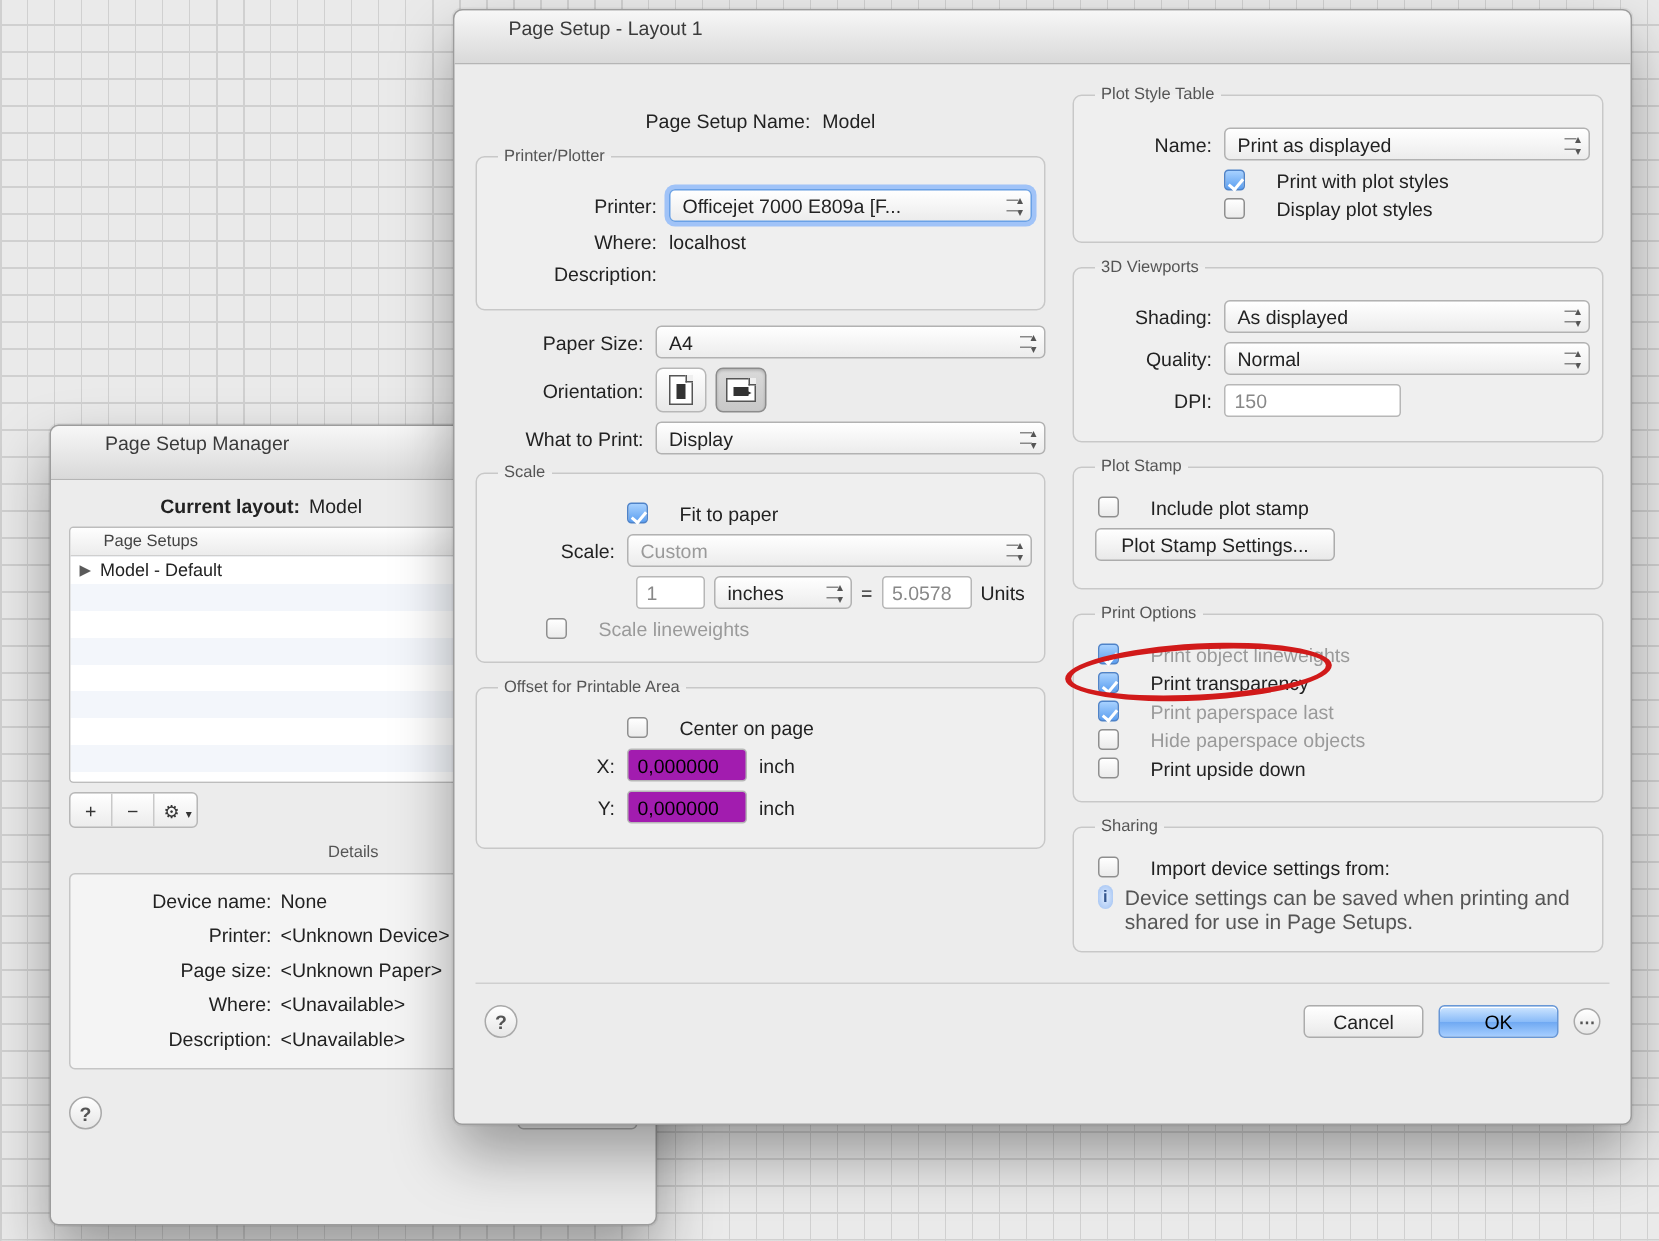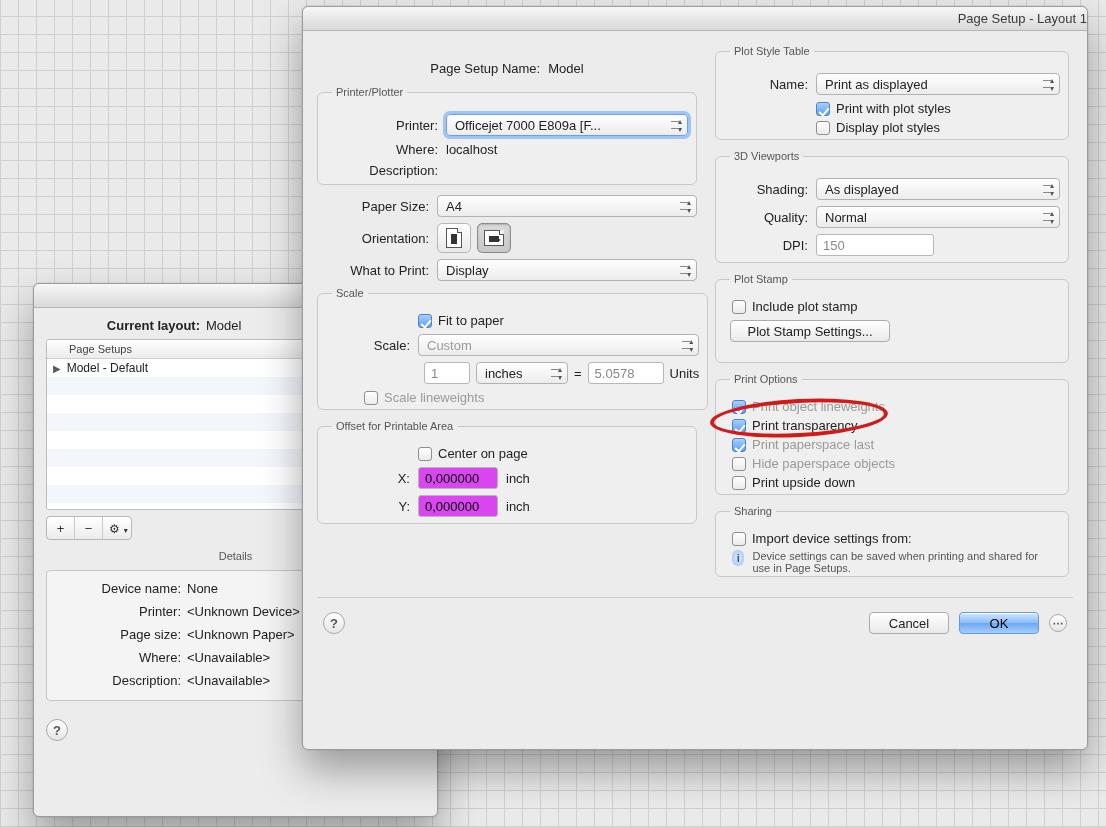--- a/index.html
+++ b/index.html
@@ -20,28 +20,29 @@
   }
 
   .window {
     position: absolute;
     background: #ececec;
     border: 1px solid #9c9c9c;
     border-radius: 6px;
     box-shadow: 0 20px 40px rgba(0,0,0,0.35), 0 0 0 1px rgba(0,0,0,0.05);
   }
   .titlebar {
-    height: 24px;
+    height: 36px;
     line-height: 23px;
-    text-align: right;
+    text-align: left;
     font-size: 13px;
     color: #3a3a3a;
     background: linear-gradient(#f7f7f7,#d9d9d9);
     border-bottom: 1px solid #b5b5b5;
     border-radius: 6px 6px 0 0;
+    padding-left: 36px;
   }
 
   
   #win-manager { left: 33px; top: 283px; width: 405px; height: 534px; z-index: 1; }
   #win-manager .body { padding: 10px 12px 12px; }
 
   .row-right-label { display:flex; align-items:center; margin-bottom:6px; }
   .row-right-label .lab { width: 160px; text-align:right; padding-right:6px; font-weight:bold; }
   .row-right-label .val { }
 
@@ -91,21 +92,21 @@
 
   
   #win-pagesetup { left: 302px; top: 6px; width: 786px; height: 744px; z-index: 2; }
   #win-pagesetup .body { padding: 14px 14px 10px; }
   .two-col{ display:flex; gap:18px; }
   .left-col{ width:380px; }
   .right-col{ width:354px; }
 
   fieldset.group{
     border:1px solid #c8c8c8; border-radius:6px; background:#efefef;
-    margin:0 0 10px 0; padding:10px 8px 0;
+    margin:0 0 10px 0; padding:10px 8px 10px;
   }
   fieldset.group > legend{
     font-size:11px; color:#555; padding:0 4px; margin-left:6px;
   }
   .field{ display:flex; align-items:center; margin:6px 0; }
   .field .flab{ width:120px; text-align:right; padding-right:8px; }
   .field .flab.r2{ width:92px; }
   .mac-select{
     flex:1; height:22px; border:1px solid #b2b2b2; border-radius:4px;
     background:linear-gradient(#ffffff,#ececec);
@@ -119,21 +120,21 @@
       linear-gradient(#888,#888), linear-gradient(#888,#888);
     background-size: 8px 1px, 8px 1px;
     background-repeat:no-repeat;
     background-position: center 3px, center 10px;
     -webkit-mask: none;
   }
   .mac-select .arrows{
     position:absolute; right:5px; top:3px; font-size:8px; line-height:8px; color:#555; text-align:center;
   }
   .mac-input{
-    height:22px; border:1px solid #b7b7b7; border-radius:3px; padding:0 6px; background:#d946ef; font-size:13px;
+    height:22px; border:1px solid #b7b7b7; border-radius:3px; padding:0 6px; background:#a21caf; font-size:13px;
   }
   .mac-input.dim{ background:#fff; color:#888;}
   .disabled{ color:#9a9a9a !important; }
 
   .toggle-pair{ display:flex; gap:6px; }
   .icon-btn{
     width:34px; height:30px; border:1px solid #b7b7b7; border-radius:5px;
     background:linear-gradient(#ffffff,#e8e8e8); display:flex; align-items:center; justify-content:center; cursor:pointer;
   }
   .icon-btn.selected{
@@ -156,21 +157,21 @@
     background:linear-gradient(#ffffff,#ebebeb); position:relative; margin:0; cursor:pointer;
     vertical-align:-2px;
   }
   .mac-check:checked{
     background:linear-gradient(#a7d1ff,#5c9ff0); border-color:#4f83c8;
   }
   .mac-check:checked::after{
     content:""; position:absolute; left:2px; top:5px; width:8px; height:4px;
     border-left:2px solid #fff; border-bottom:2px solid #fff; transform:rotate(-50deg);
   }
-  label.ck{ display:flex; align-items:center; gap:6px; margin:4px 0; }
+  label.ck{ display:flex; gap:21px; margin:4px 0; }
 
   .hr{ border:none; border-top:1px solid #cfcfcf; margin:10px 0;}
   .footer-row{ display:flex; align-items:center; justify-content:space-between; padding:4px 6px 0;}
   .footer-row .right-btns{ display:flex; gap:10px; align-items:center;}
   .info-icon{
     width:16px;height:16px;border-radius:8px;background:radial-gradient(#e0edff,#9cbef1);
     display:inline-flex;align-items:center;justify-content:center; color:#33558e; font-weight:bold; font-size:11px;
   }
 
   .ellipse-mark{
@@ -319,21 +320,21 @@
             </div>
           </div>
           <div class="field" style="gap:6px;">
             <div class="flab r2"></div>
             <input class="mac-input dim" style="width: 46px;" value="1">
             <div class="mac-select" style="width:92px; flex:none;">
               <span>inches</span>
               <span class="arrows">▴<br>▾</span>
             </div>
             <span>=</span>
-            <input class="mac-input dim" style="width: 76px;" value="5.0578">
+            <input class="mac-input dim" style="width: 60px;" value="5.0578">
             <span>Units</span>
           </div>
           <label class="ck disabled" style="margin-left:38px;">
             <input type="checkbox" class="mac-check" disabled="" style="">
             <span class="disabled">Scale lineweights</span>
           </label>
         </fieldset>
 
         <fieldset class="group">
           <legend>Offset for Printable Area</legend>
@@ -395,21 +396,21 @@
             <input class="mac-input dim" style="width: 118px;" value="150">
           </div>
         </fieldset>
 
         <fieldset class="group">
           <legend>Plot Stamp</legend>
           <label class="ck" style="margin-left:8px;">
             <input type="checkbox" class="mac-check" style="">
             <span>Include plot stamp</span>
           </label>
-          <div style="margin:6px 0 20px 6px;">
+          <div style="margin:6px 0 8px 6px;">
             <span class="mac-btn" style="min-width:160px;">Plot Stamp Settings...</span>
           </div>
         </fieldset>
 
         <fieldset class="group" style="position:relative;">
           <legend>Print Options</legend>
           <label class="ck disabled" style="margin-left:8px;">
             <input type="checkbox" class="mac-check" checked="" disabled="" style="">
             <span class="disabled">Print object lineweights</span>
           </label>
@@ -433,21 +434,21 @@
         </fieldset>
 
         <fieldset class="group">
           <legend>Sharing</legend>
           <label class="ck" style="margin-left:8px;">
             <input type="checkbox" class="mac-check" style="">
             <span>Import device settings from:</span>
           </label>
           <div style="display:flex; gap:8px; margin:0 6px 2px 8px;">
             <span class="info-icon">i</span>
-            <span style="font-size:11px; color:#555;">Device settings can be saved when printing and shared for use in Page Setups.</span>
+            <span style="font-size:14px; color:#555;">Device settings can be saved when printing and shared for use in Page Setups.</span>
           </div>
         </fieldset>
       </div>
     </div>
 
     <hr class="hr">
     <div class="footer-row">
       <span class="help-btn">?</span>
       <div class="right-btns">
         <span class="mac-btn">Cancel</span>

